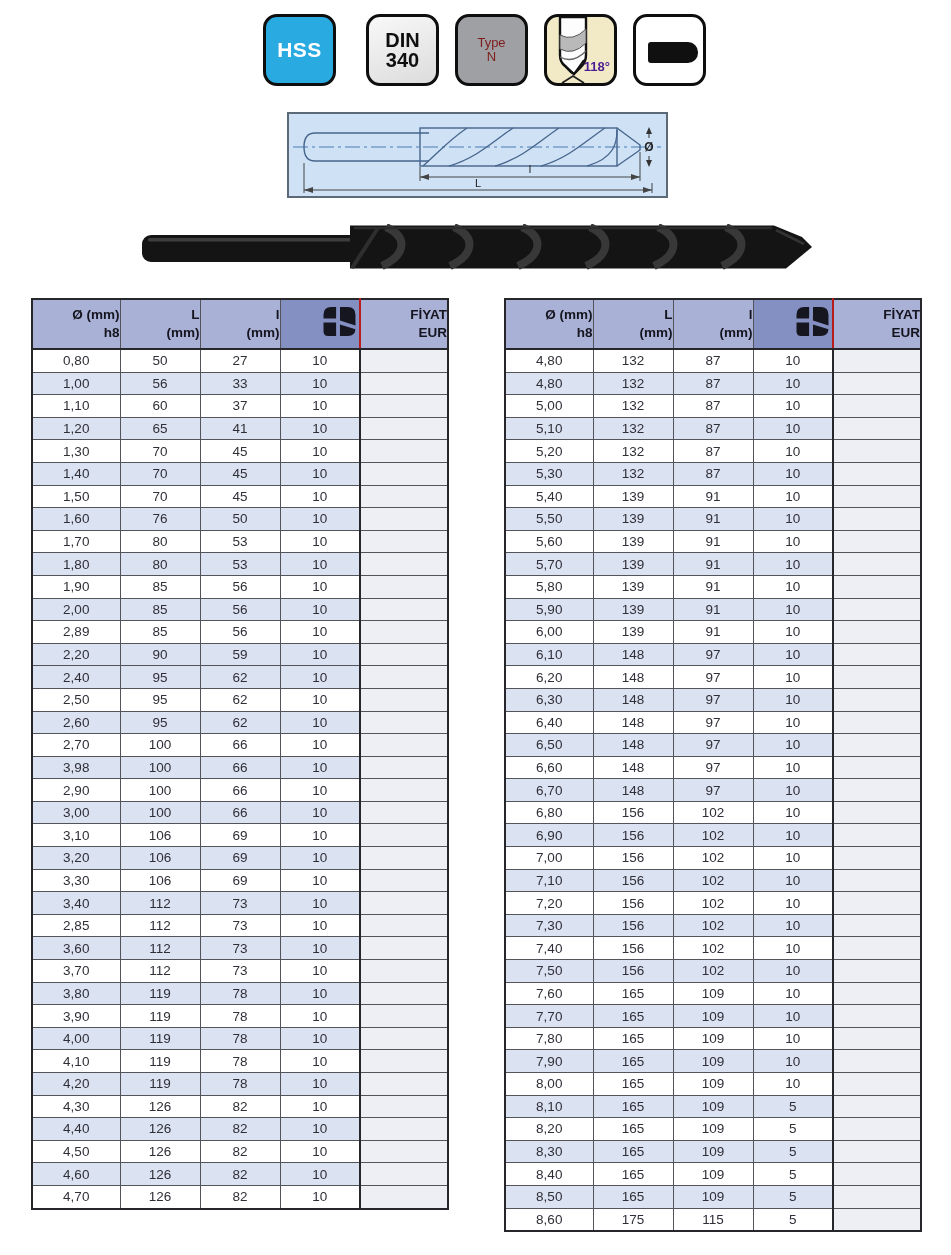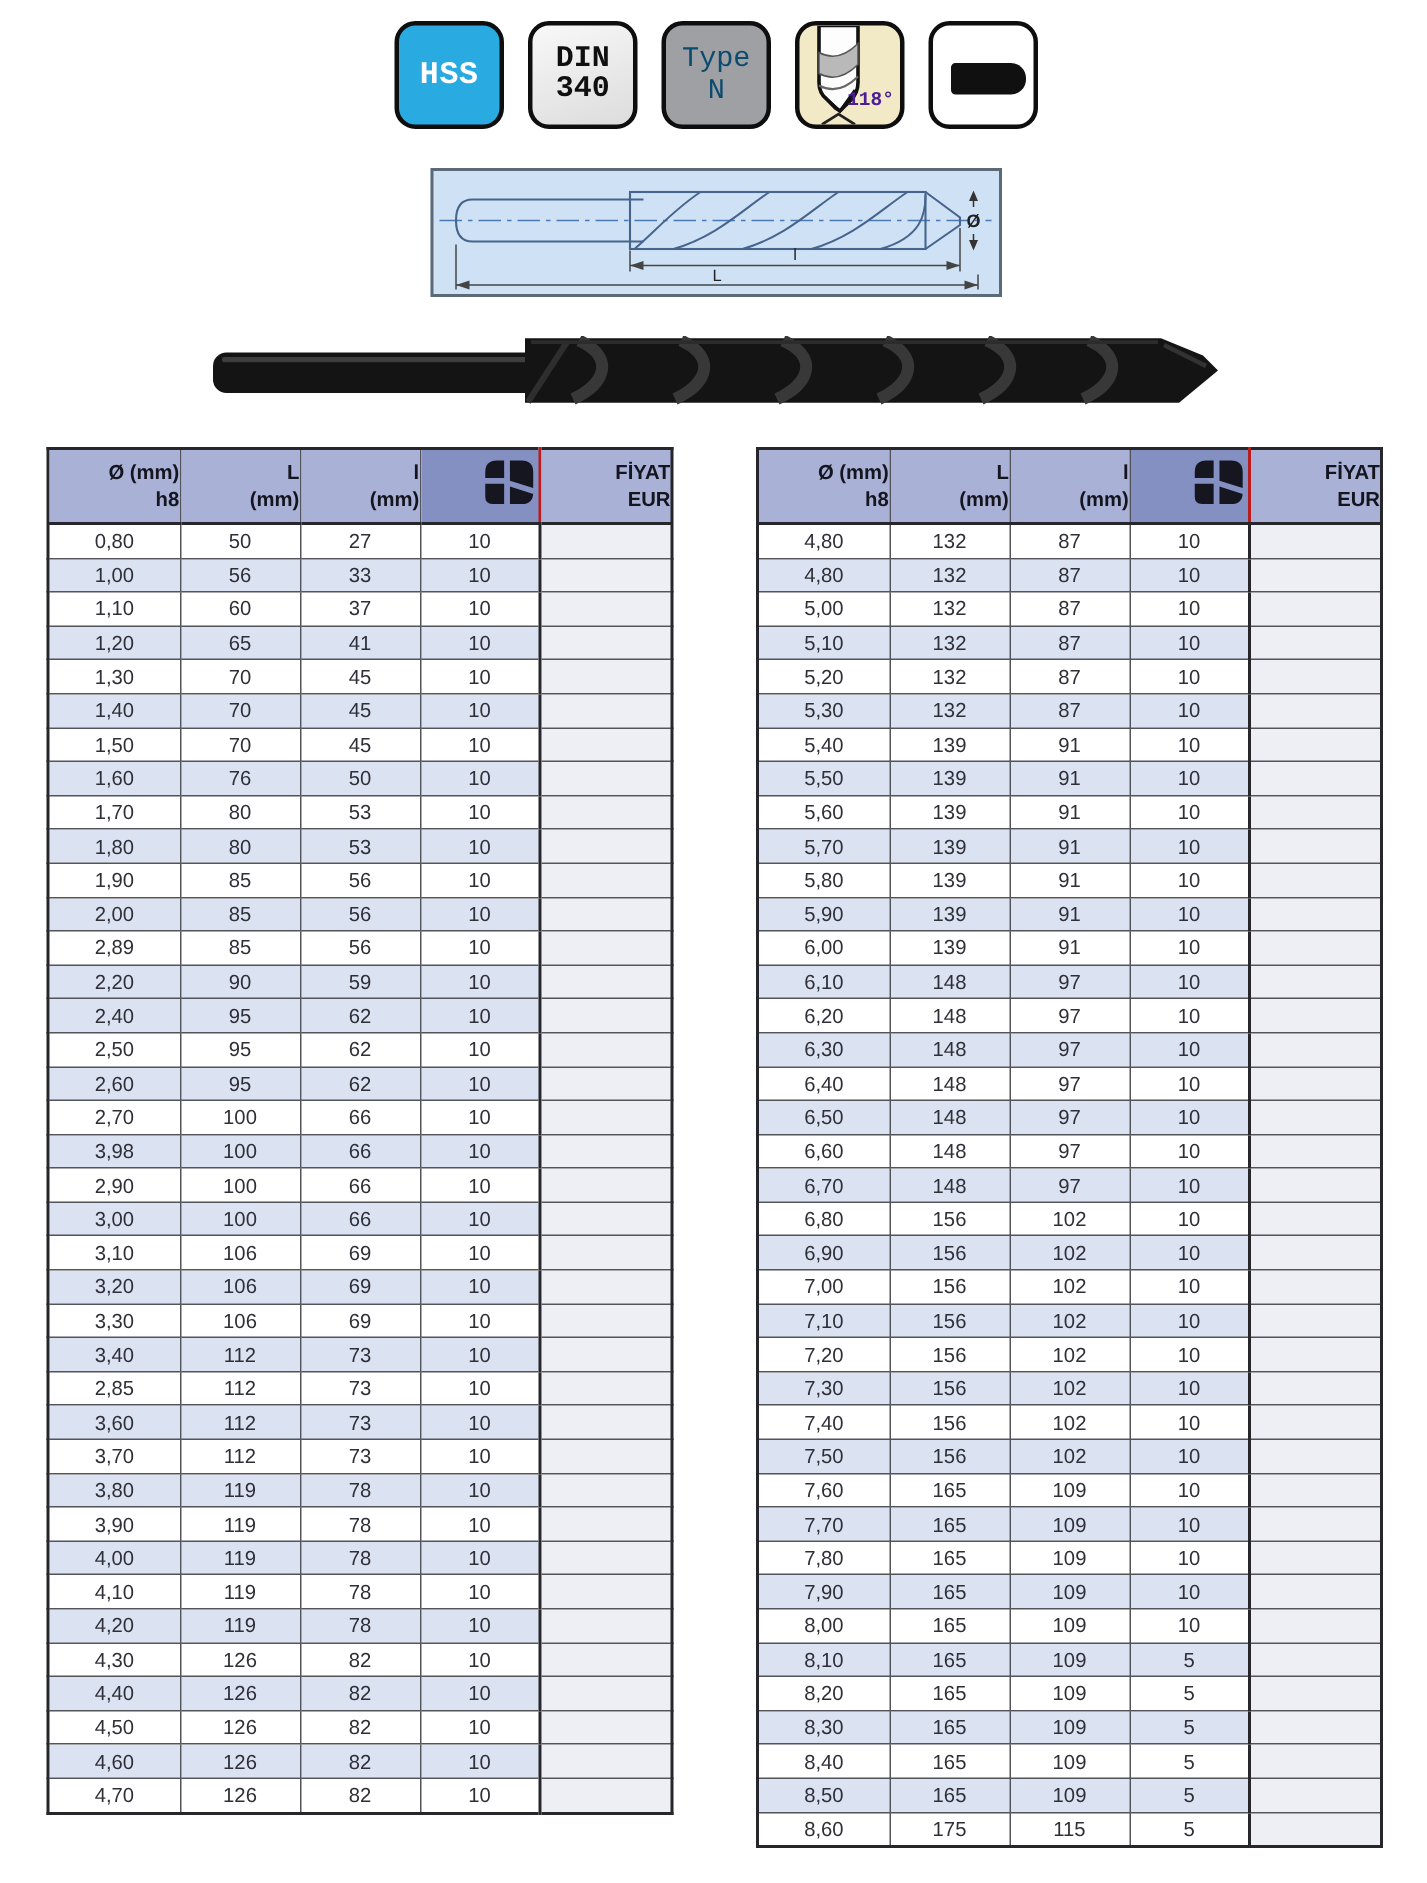--- a/index.html
+++ b/index.html
@@ -1,28 +1,28 @@
 <!DOCTYPE html>
 <html style="--hss-badge-bg: #29abe2; --type-badge-bg: #9ea0a3; --angle-badge-bg: #f2eac6; --diagram-bg: #cfe2f5; --table-header-bg: #a9b1d6; --table-header-icon-bg: #8590c2; --row-stripe: #dbe2f2; --row-plain: #ffffff; --price-col-bg: #edeff4;"><head>
 <meta charset="utf-8">
 <style>
   html,body{margin:0;padding:0;background:#fff;}
   body{width:951px;height:1255px;position:relative;overflow:hidden;
        font-family:"Liberation Sans","DejaVu Sans",sans-serif;}
 
   
-  .badges{position:absolute;left:263px;top:14px;display:flex;gap:16px;font-family:Liberation Mono, monospace;}
+  .badges{position:absolute;left:263px;top:14px;display:flex;gap:16px;}
   .badge{width:73px;height:72px;border:3px solid #0e0e0e;border-radius:14px;
          box-sizing:border-box;display:flex;flex-direction:column;align-items:center;
          justify-content:center;position:relative;overflow:hidden;text-align:center;}
   .badge-hss{background:var(--hss-badge-bg,#29abe2);color:#fff;font-weight:bold;
              font-size:21px;letter-spacing:.5px;}
   .badge-din{background:linear-gradient(160deg,#f8f8f8,#dcdcdc);color:#0f0f0f;
-             font-weight:bold;font-size:20px;line-height:1.02;}
-  .badge-type{background:var(--type-badge-bg,#9ea0a3);color:#0c4a6e;font-size:19px;line-height:1.08;}
+             font-weight:bold;font-size:20px;line-height:1.02;margin-left:14px;}
+  .badge-type{background:var(--type-badge-bg,#9ea0a3);color:#7f1d1d;font-size:13px;line-height:1.08;}
   .badge-angle{background:var(--angle-badge-bg,#f2eac6);}
   .badge-angle .angle-label{position:absolute;right:4px;bottom:9px;font-weight:bold;
                             font-size:13px;color:#4c1d95;}
   .badge-angle svg{position:absolute;inset:0;}
   .badge-shank{background:#fff;}
   .shank-bar{position:absolute;left:12px;right:5px;top:25px;height:21px;
              background:#101010;border-radius:3px 10px 10px 3px;}
 
   
   .diagram{position:absolute;left:287px;top:112px;width:381px;height:86px;

